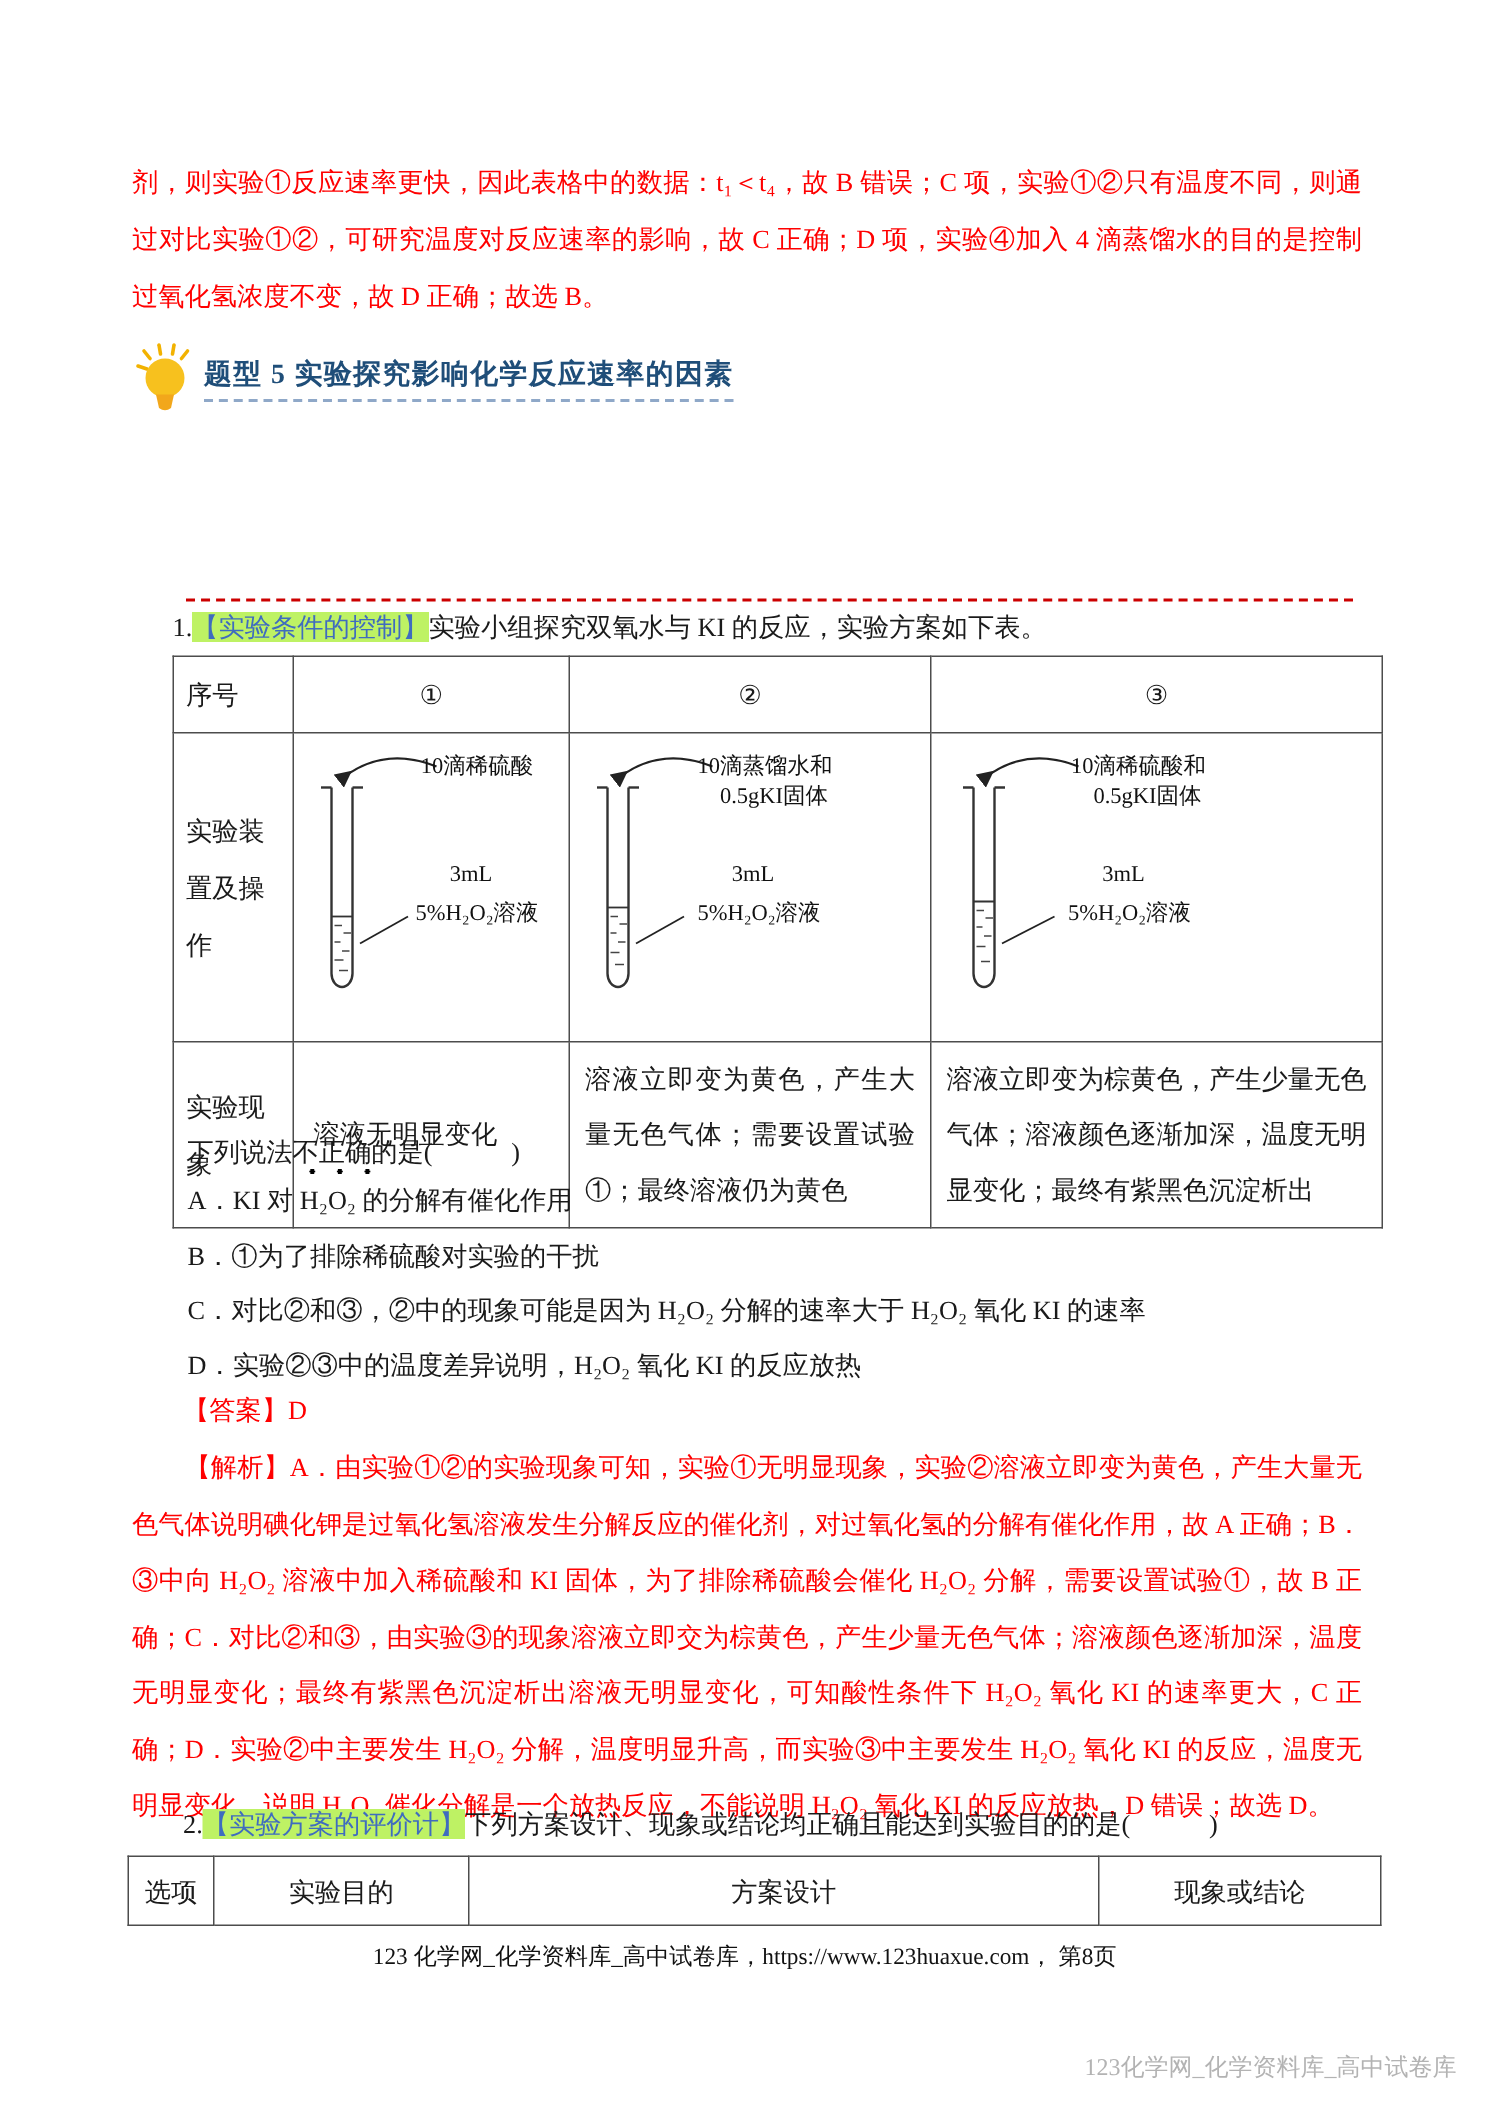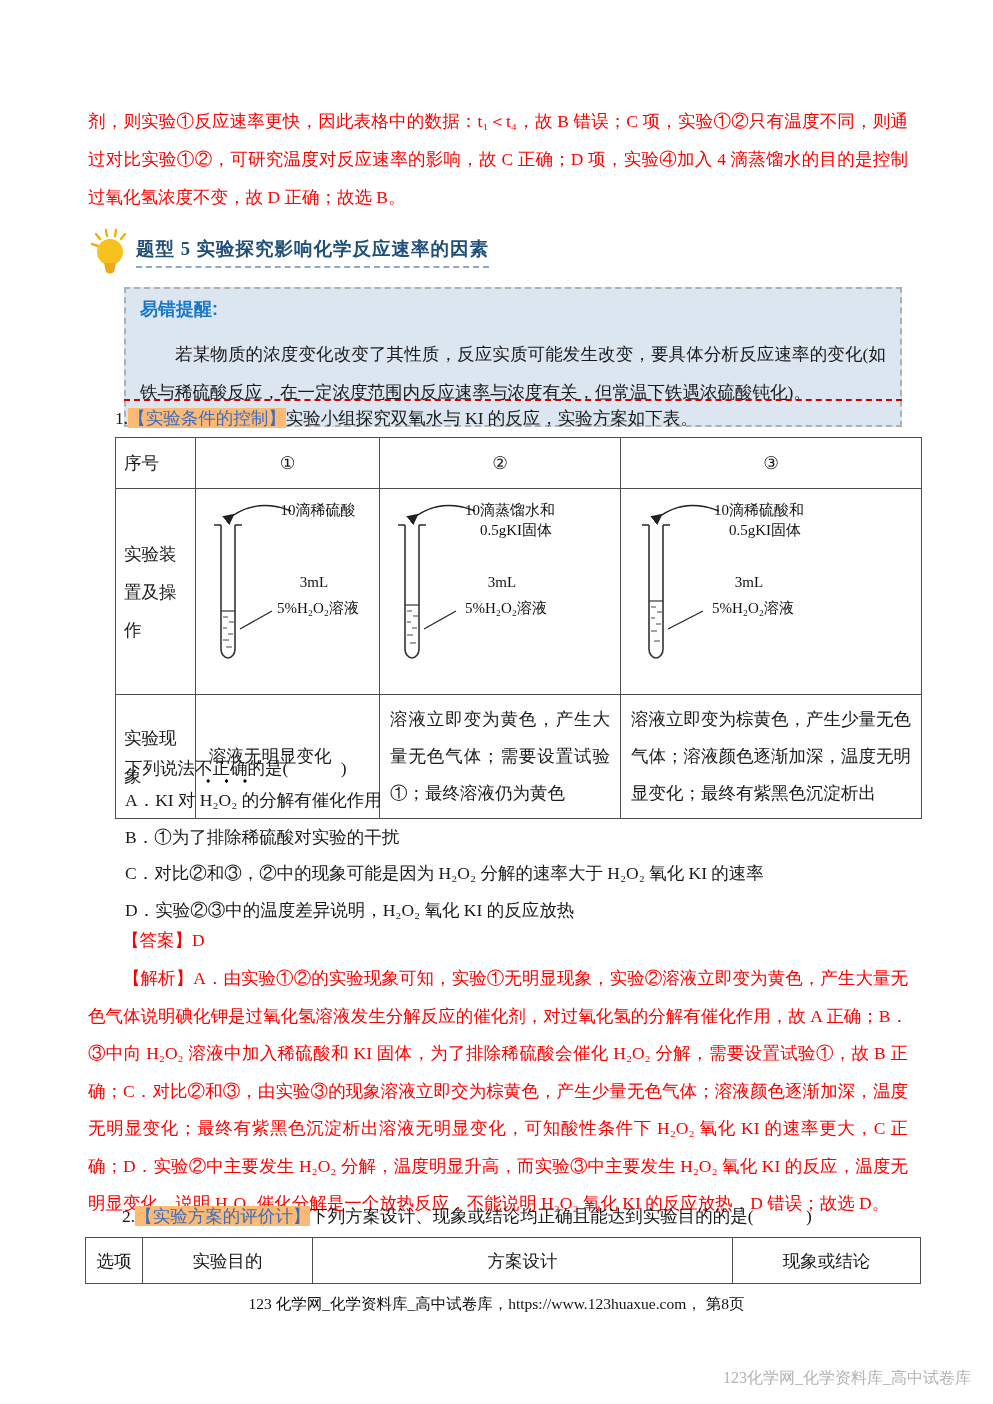--- a/index.html
+++ b/index.html
@@ -24,21 +24,21 @@
   .reminder{
     position:absolute;top:287px;left:124px;width:778px;
     background:#dce6f1;border:2px dashed #b0b0b0;box-sizing:border-box;
     padding:8px 14px 14px 14px;
   }
   .reminder-title{color:#1878c8;font-weight:bold;font-size:18px;font-family:"Liberation Sans","DejaVu Sans",sans-serif;}
   .reminder-body{margin-top:14px;font-size:17.5px;line-height:38px;text-indent:2em;text-align:justify;color:#1a1a1a;}
   .red-divider{position:absolute;top:399px;left:124px;width:778px;border-top:2px dashed #cc0000;}
   
   .q1-line{position:absolute;top:405px;left:115px;width:802px;font-size:17.5px;line-height:26px;}
-  .tag-highlight{color:#3f6cbf;background:#fdba74;}
+  .tag-highlight{color:#3f6cbf;background:#bef264;}
   
   .table1{position:absolute;top:437px;left:115px;border-collapse:collapse;table-layout:fixed;}
   .table1 td{border:1.6px solid #4d4d4d;font-size:17.5px;vertical-align:middle;box-sizing:border-box;}
   .table1 .hdr{height:48px;}
   .c0{width:80px;}
   .c1{width:183px;}
   .c2{width:240px;}
   .c3{width:300px;}
   .rowlabel{padding:6px 8px;line-height:38px;}
   .circled{text-align:center;}
@@ -88,24 +88,20 @@
         <line x1="28" y1="2" x2="27" y2="8"></line>
         <line x1="37" y1="6" x2="33" y2="11"></line>
         <line x1="4" y1="16" x2="10" y2="18"></line>
       </g>
       <circle cx="22" cy="24" r="13" fill="#f7c11e"></circle>
       <path d="M16 35 L28 35 L26 44 Q22 47 18 44 Z" fill="#f2a71b"></path>
     </svg>
     <div class="section-title">题型 5 实验探究影响化学反应速率的因素</div>
   </div>
 
-  <div class="reminder">
-    <div class="reminder-title">易错提醒:</div>
-    <div class="reminder-body">若某物质的浓度变化改变了其性质，反应实质可能发生改变，要具体分析反应速率的变化(如铁与稀硫酸反应，在一定浓度范围内反应速率与浓度有关，但常温下铁遇浓硫酸钝化)。</div>
-  </div>
   <div class="red-divider"></div>
 
   <div class="q1-line"><span>1.</span><span class="tag-highlight">【实验条件的控制】</span><span>实验小组探究双氧水与 KI 的反应，实验方案如下表。</span></div>
 
   <table class="table1">
     <tbody>
         <tr>
       <td class="c0 hdr rowlabel">序号</td>
       <td class="c1 hdr circled">①</td>
       <td class="c2 hdr circled">②</td>

